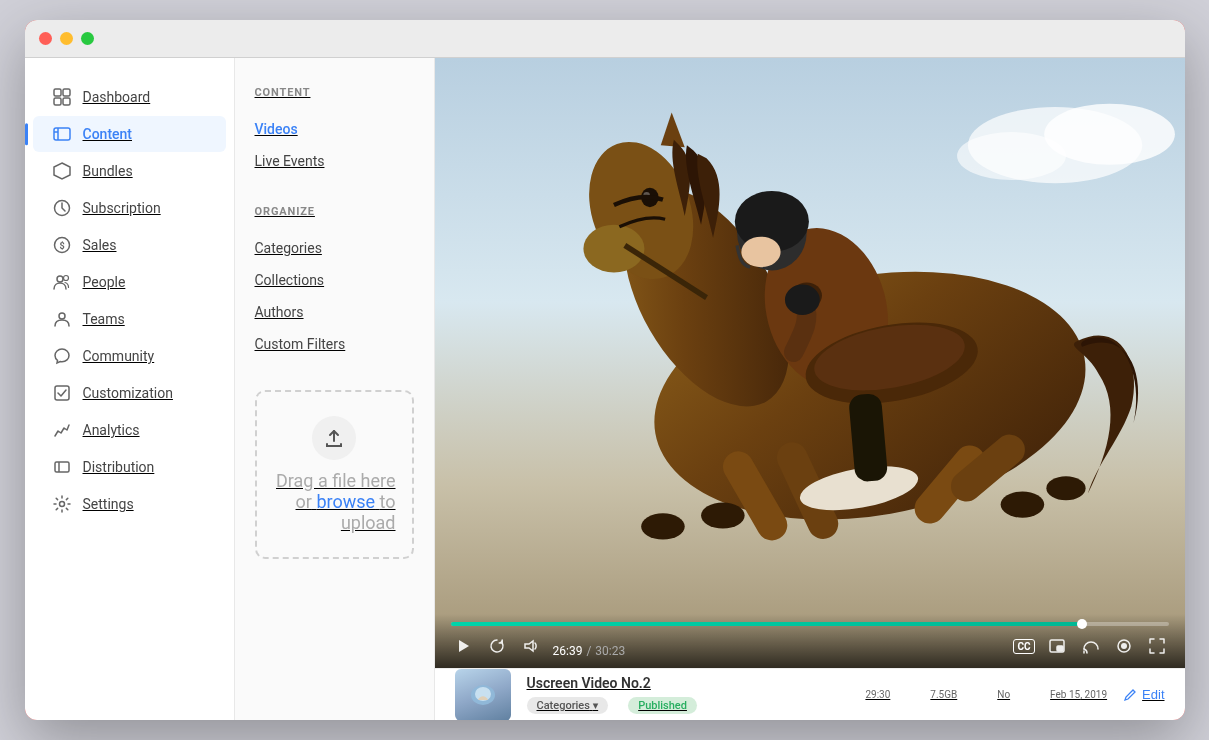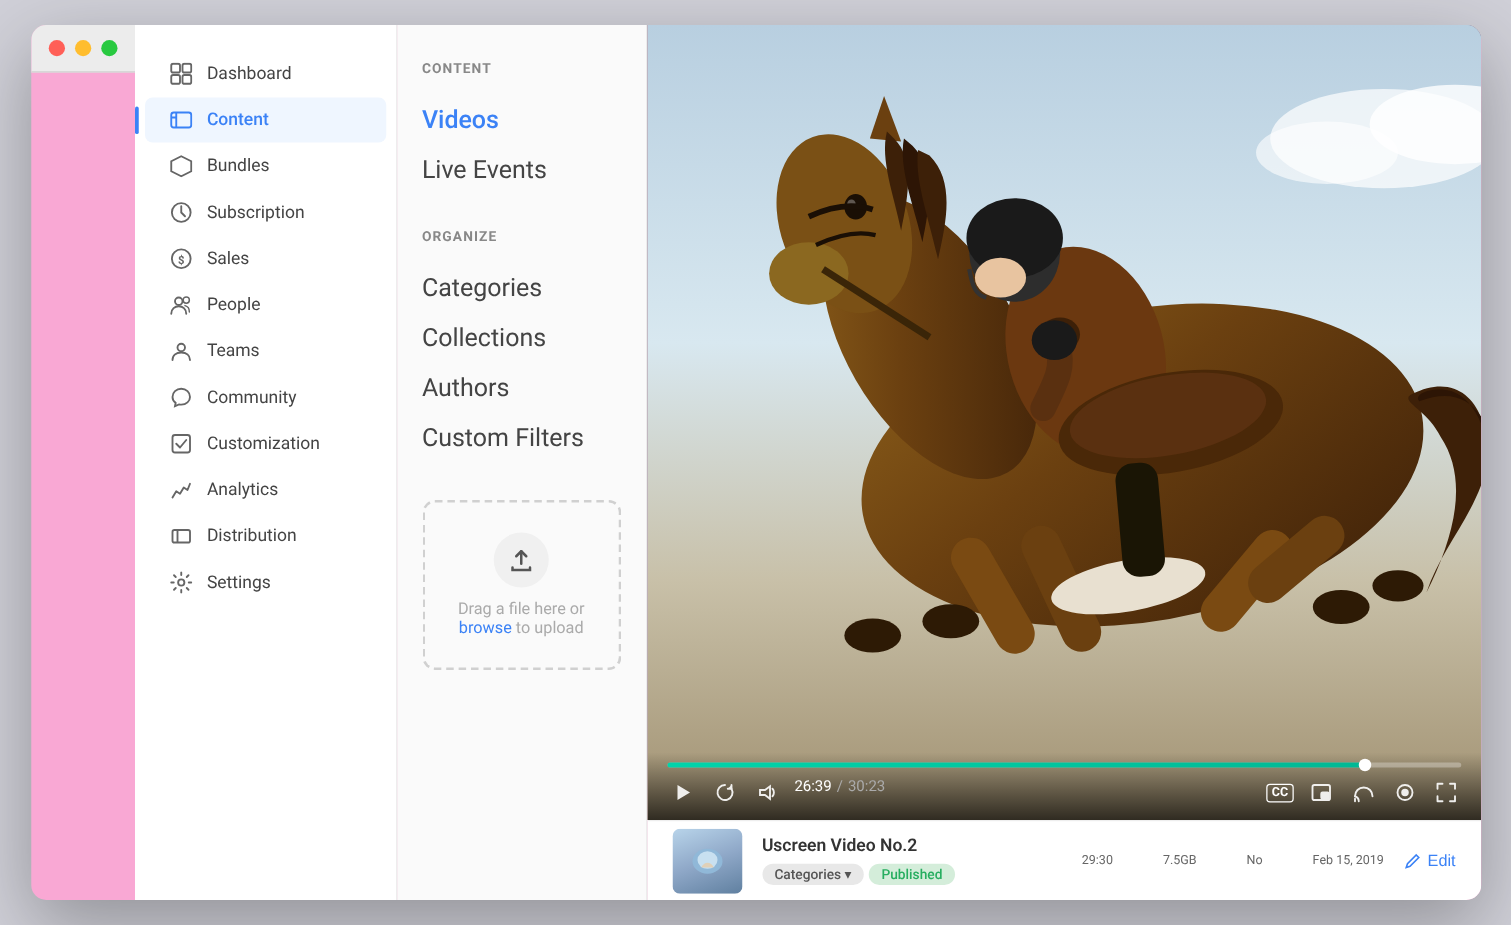--- a/index.html
+++ b/index.html
@@ -8,26 +8,27 @@
       background: #d0d0d8;
       display: flex;
       align-items: center;
       justify-content: center;
       min-height: 100vh;
     }
 
     .window {
       width: 1160px;
       height: 700px;
-      background: #f9a8d4;
+      background: #ef4444;
       border-radius: 12px;
       box-shadow: 0 20px 60px rgba(0,0,0,0.3);
       overflow: hidden;
       display: flex;
-      flex-direction: row;
+      flex-direction: column;
+      text-decoration: underline;
     }
 
     .titlebar {
       height: 38px;
       background: #ececec;
       display: flex;
       align-items: center;
       padding: 0 14px;
       gap: 8px;
       flex-shrink: 0;
@@ -112,37 +113,37 @@
       font-weight: 700;
       letter-spacing: 0.08em;
       color: #888;
       margin-bottom: 14px;
       text-transform: uppercase;
     }
 
     .sec-item {
       display: block;
       padding: 8px 0;
-      font-size: 20px;
+      font-size: 14px;
       color: #444;
       cursor: pointer;
       text-decoration: none;
     }
     .sec-item.active { color: #3b82f6; font-weight: 500; }
 
     .sec-section { margin-bottom: 28px; }
 
     .upload-area {
       margin-top: 30px;
       border: 2px dashed #d0d0d0;
       border-radius: 10px;
       padding: 24px 16px;
-      text-align: center;
+      text-align: right;
       color: #aaa;
-      font-size: 13px;
+      font-size: 18px;
     }
 
     .upload-icon {
       width: 44px;
       height: 44px;
       border-radius: 50%;
       background: #f0f0f0;
       display: flex;
       align-items: center;
       justify-content: center;
@@ -220,21 +221,21 @@
       left: 88%;
       width: 10px;
       height: 10px;
       background: #fff;
       border-radius: 50%;
       transform: translateX(-50%);
     }
 
     .controls-row {
       display: flex;
-      align-items: flex-start;
+      align-items: flex-end;
       gap: 10px;
     }
 
     .ctrl-btn {
       background: none;
       border: none;
       cursor: pointer;
       color: white;
       display: flex;
       align-items: center;
@@ -264,21 +265,21 @@
       font-size: 10px;
       font-weight: bold;
       color: white;
       border: 1px solid white;
       border-radius: 3px;
       padding: 1px 3px;
     }
 
     
     .video-list-item {
-      height: 64px;
+      height: 52px;
       background: #fff;
       border-top: 1px solid #eee;
       display: flex;
       align-items: center;
       padding: 0 20px;
       gap: 16px;
       flex-shrink: 0;
     }
 
     .video-thumb {
@@ -305,21 +306,21 @@
 
     .video-title {
       font-size: 14px;
       font-weight: 600;
       color: #333;
       margin-bottom: 6px;
     }
 
     .video-badges {
       display: flex;
-      gap: 4px;
+      gap: 20px;
       align-items: center;
     }
 
     .badge {
       font-size: 11px;
       padding: 2px 10px;
       border-radius: 12px;
       font-weight: 500;
     }
 

